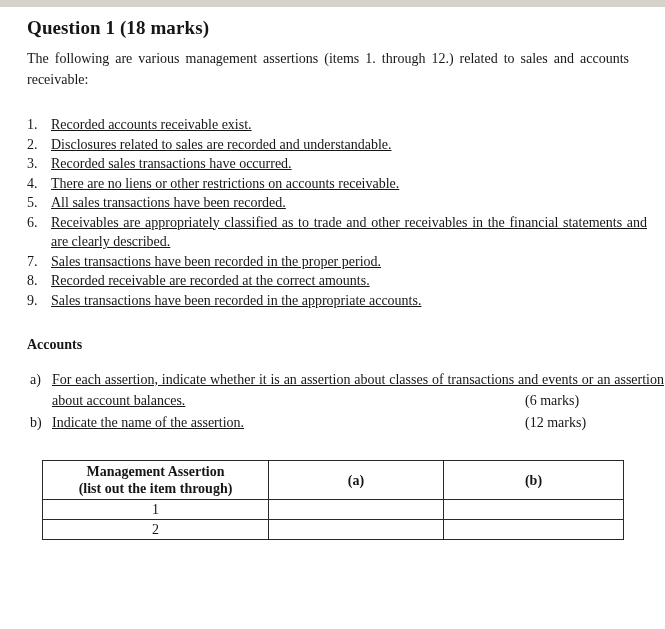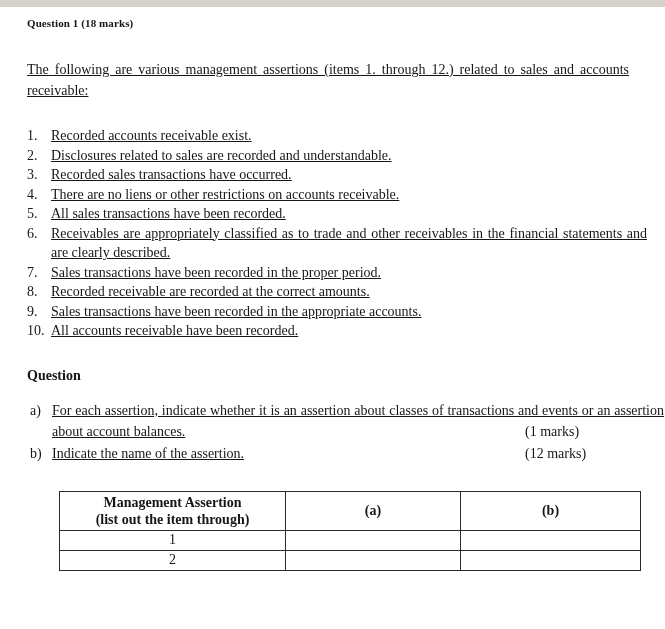--- a/index.html
+++ b/index.html
@@ -13,30 +13,29 @@
   }
   .scan-strip {
     width: 665px;
     height: 7px;
     background: #d6d2c9;
   }
   .content {
     padding: 10px 0 0 27px;
   }
   .doc-title {
-    font-size: 11px;
+    font-size: 19px;
     font-weight: bold;
     letter-spacing: 0.1px;
   }
   .intro {
-    margin-top: 30px;
+    margin-top: 9px;
     width: 602px;
     text-align: justify;
     line-height: 21px;
-    text-decoration: underline;
   }
   .assertion-list {
     margin-top: 25px;
     width: 620px;
   }
   .assertion-item {
     display: flex;
     line-height: 19.5px;
   }
   .assertion-num {
@@ -70,21 +69,21 @@
     text-decoration: underline;
   }
   .marks {
     position: absolute;
     left: 498px;
     bottom: 0;
     white-space: nowrap;
   }
   .assertion-table {
     margin-top: 27px;
-    margin-left: 32px;
+    margin-left: 15px;
     border-collapse: collapse;
     border-radius: 14px;
   }
   .assertion-table th, .assertion-table td {
     border: 1px solid #2a2a2a;
     padding: 0 4px;
     vertical-align: middle;
   }
   .col-assertion { width: 226px; }
   .col-a { width: 175px; }
@@ -143,32 +142,28 @@
       <span class="assertion-text">Sales transactions have been recorded in the proper period.</span>
     </div>
     <div class="assertion-item">
       <span class="assertion-num">8.</span>
       <span class="assertion-text">Recorded receivable are recorded at the correct amounts.</span>
     </div>
     <div class="assertion-item">
       <span class="assertion-num">9.</span>
       <span class="assertion-text">Sales transactions have been recorded in the appropriate accounts.</span>
     </div>
-    <div class="assertion-item">
-      <span class="assertion-num">10.</span>
-      <span class="assertion-text">All accounts receivable have been recorded.</span>
-    </div>
   </div>
 
-  <div class="required-heading">Question</div>
+  <div class="required-heading">Accounts</div>
 
   <div class="req-item first">
     <span class="req-label">a)</span>
     <div class="req-text">For each assertion, indicate whether it is an assertion about classes of transactions and events or an assertion about account balances.</div>
-    <span class="marks">(1 marks)</span>
+    <span class="marks">(6 marks)</span>
   </div>
 
   <div class="req-item second">
     <span class="req-label">b)</span>
     <div class="req-text">Indicate the name of the assertion.</div>
     <span class="marks">(12 marks)</span>
   </div>
 
   <table class="assertion-table">
     <thead>

